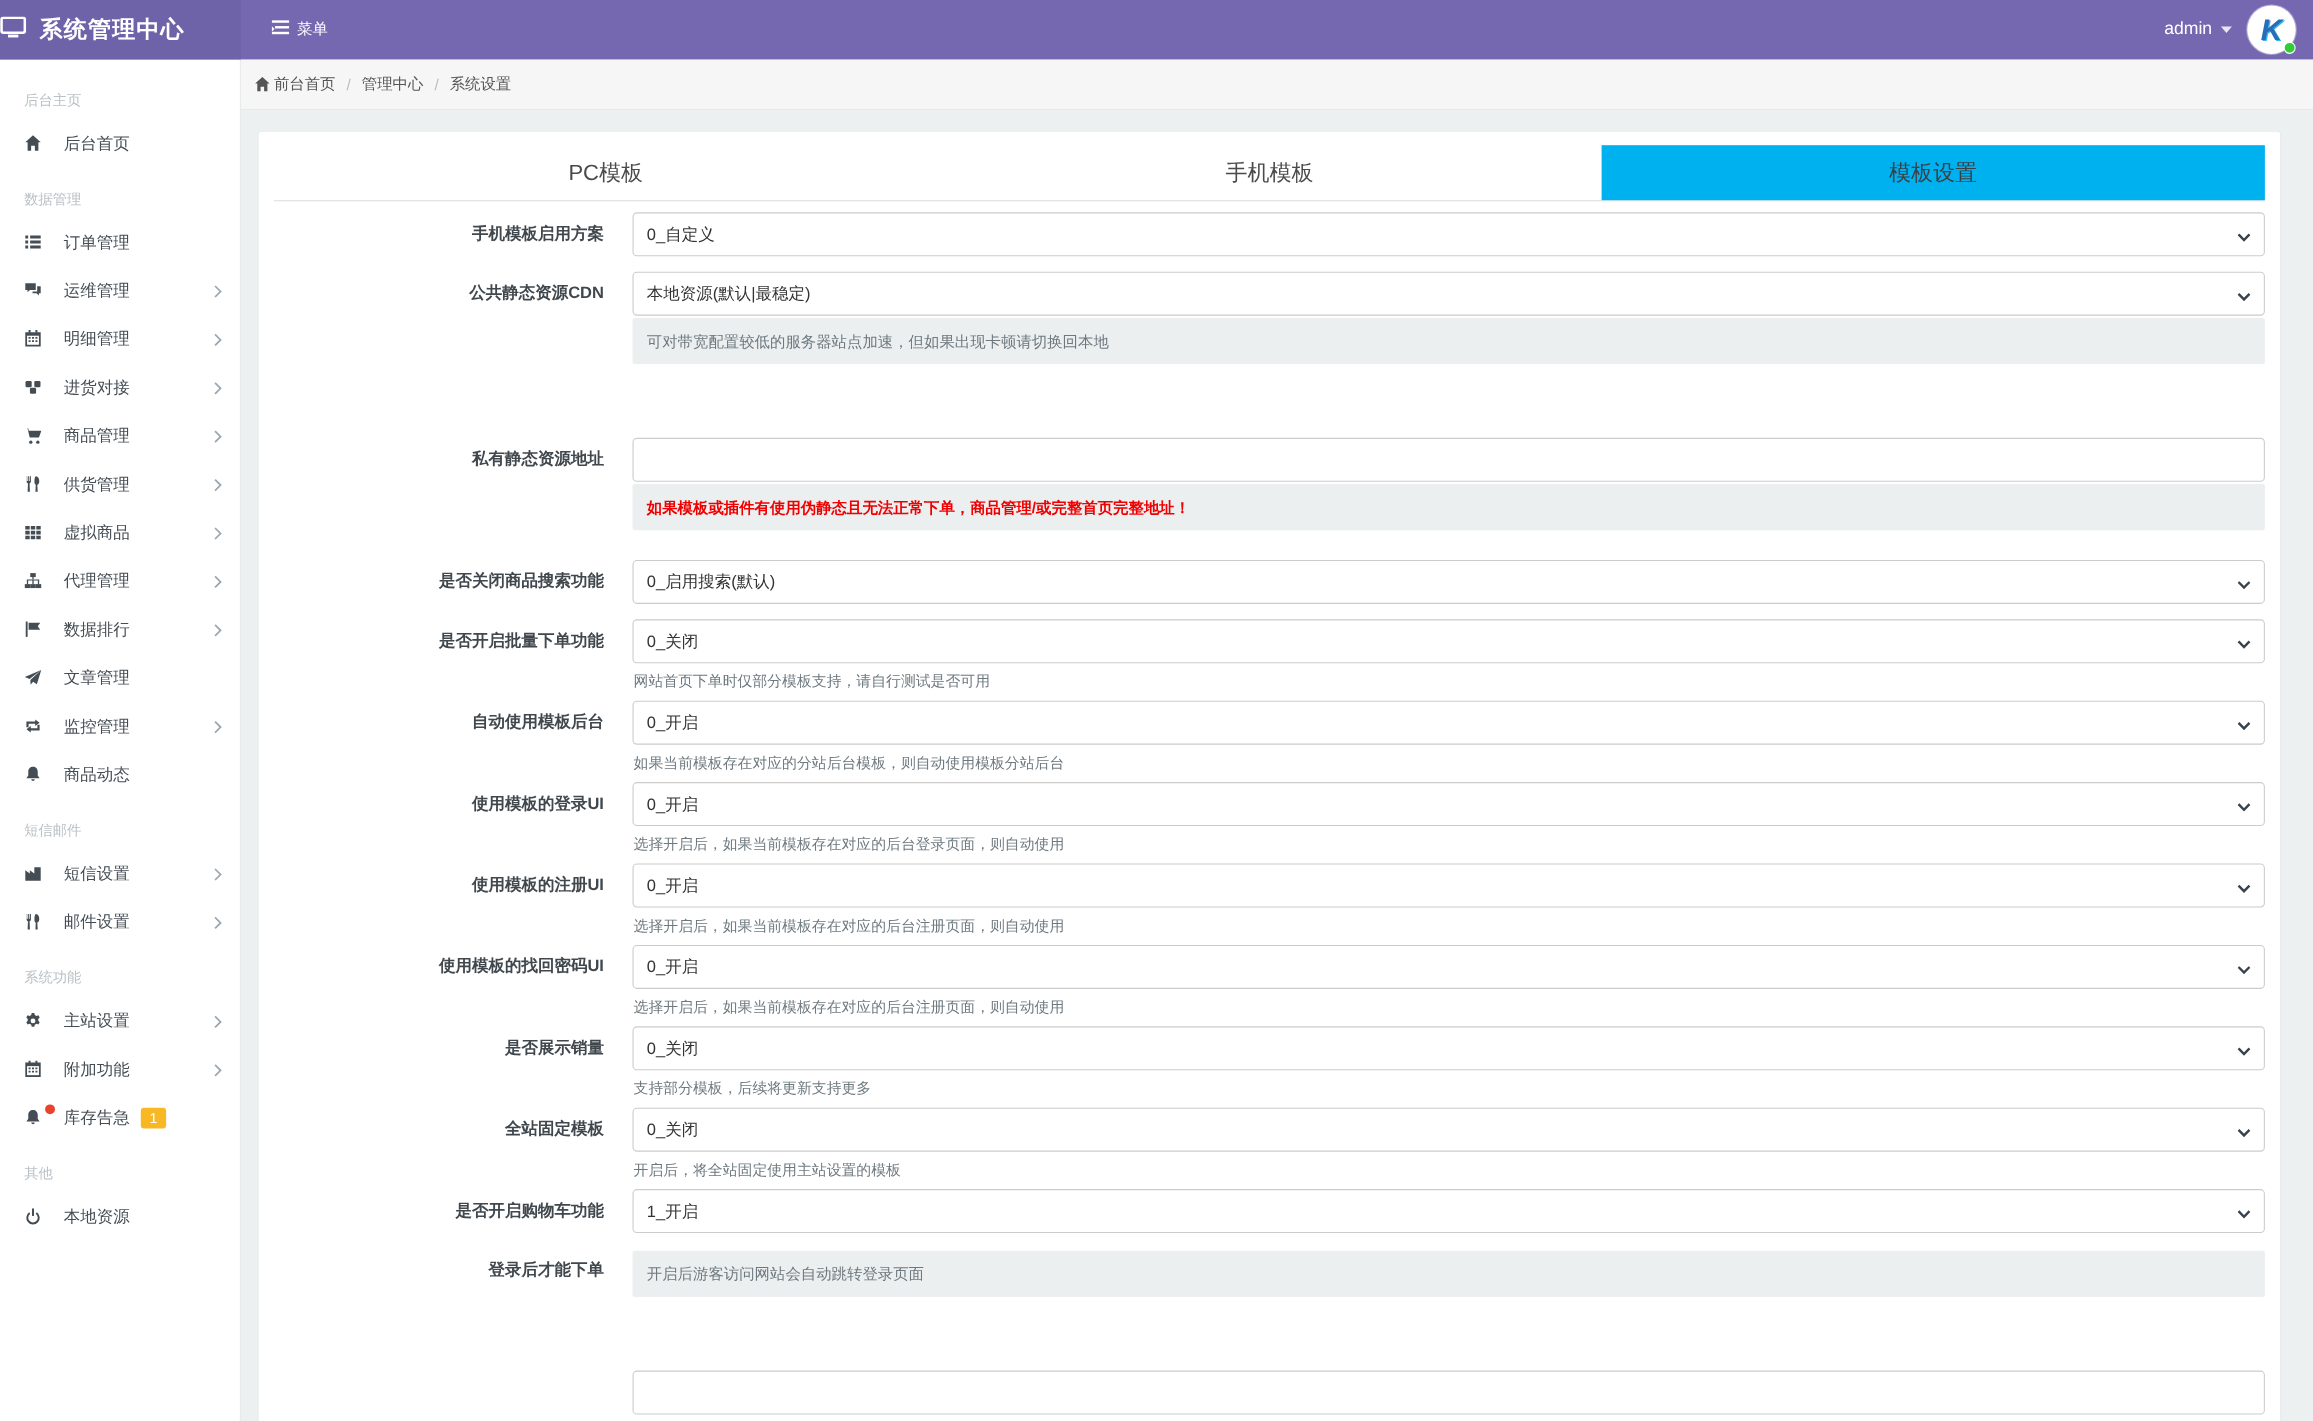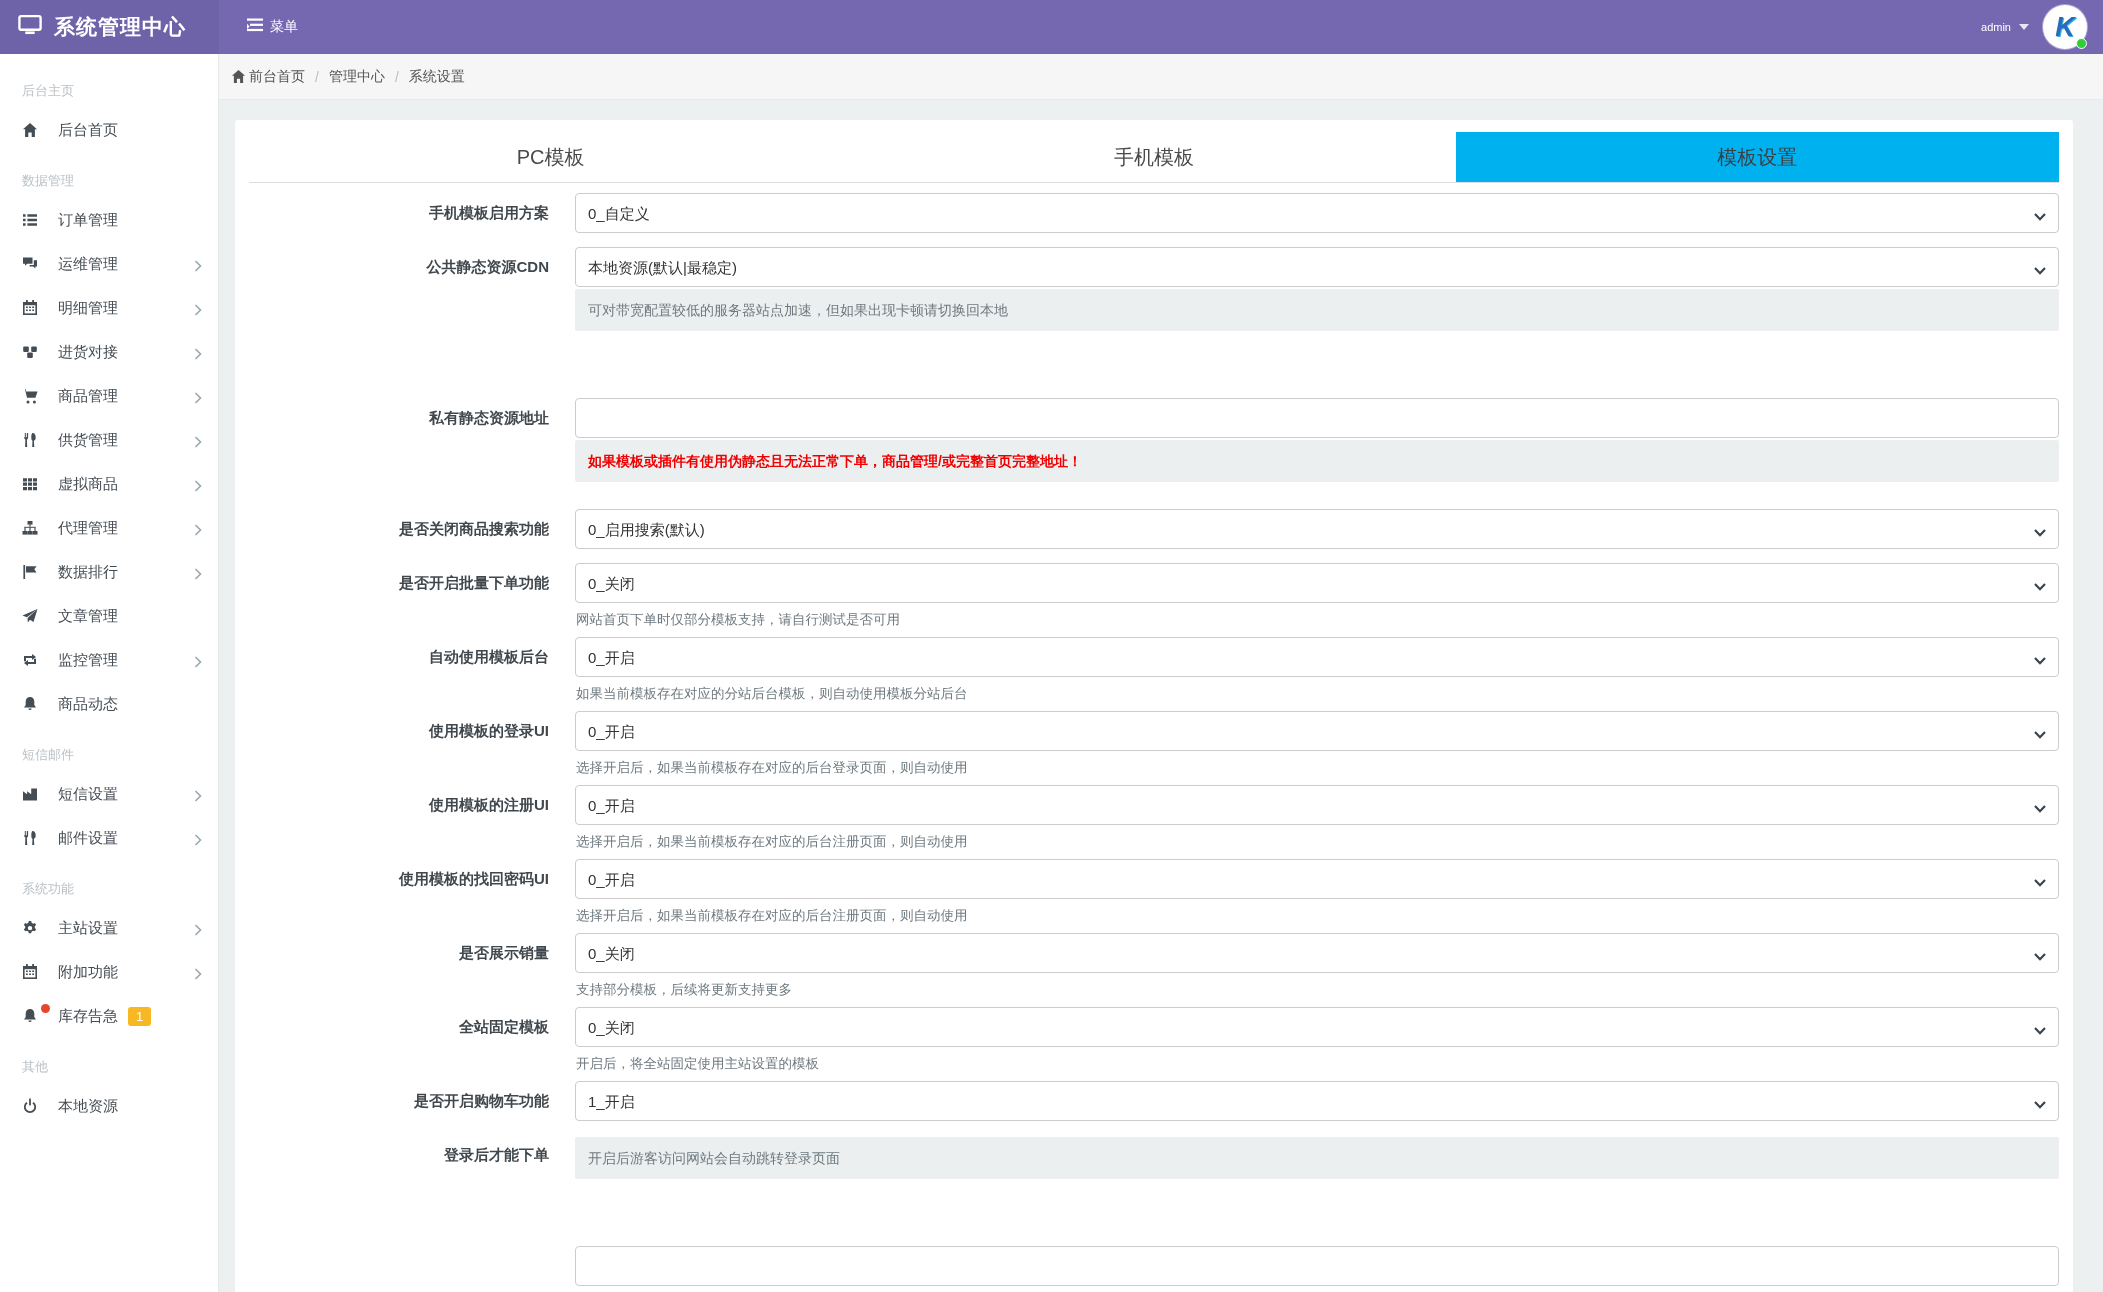--- a/index.html
+++ b/index.html
@@ -1,26 +1,26 @@
 <!DOCTYPE html>
 <html><head>
 <meta charset="utf-8">
 <style>
   * { margin:0; padding:0; box-sizing:border-box; }
   html,body { width:2103px; height:1292px; overflow:hidden; }
   body { font-family:"Liberation Sans","DejaVu Sans",sans-serif; background:#edf0f1; color:#454d54; }
 
   
   .header { height:54px; background:#7568b0; display:flex; align-items:center; position:relative; }
-  .logo-block { flex:0 0 219px; height:54px; background:#6e62a8; display:flex; align-items:center; padding-left:18px; }
+  .logo-block { flex:0 0 219px; height:54px; background:#6e62a8; display:flex; align-items:center; padding-left:0; }
   .logo-title { color:#fff; font-size:21px; font-weight:700; margin-left:12px; letter-spacing:1px; }
   .menu-toggle { display:flex; align-items:center; margin-left:28px; cursor:pointer; }
   .menu-toggle span.txt { color:#fff; font-size:14px; margin-left:7px; }
   .header-right { margin-left:auto; display:flex; align-items:center; padding-right:16px; }
-  .admin-drop { display:flex; align-items:center; color:#fff; font-size:11px; cursor:pointer;text-align:center; }
+  .admin-drop { display:flex; align-items:center; color:#fff; font-size:16px; cursor:pointer;text-align:center; }
   .caret { width:0; height:0; border-left:5px solid transparent; border-right:5px solid transparent; border-top:6px solid #e8e6f2; margin-left:8px; }
   .avatar { width:44px; height:44px; border-radius:50%; background:#fff; margin-left:14px; position:relative; display:flex; align-items:center; justify-content:center; box-shadow:0 0 0 1px rgba(255,255,255,.4); }
   .avatar-k { font-size:27px; font-weight:700; font-style:italic; color:#2b6cb8; text-shadow:1px 1px 0 #35b6e8; }
   .avatar-dot { position:absolute; right:0; bottom:0; width:11px; height:11px; border-radius:50%; background:#31cd36; border:1px solid #fff; }
 
   
   .frame { display:flex; height:1238px; }
   .sidebar { flex:0 0 219px; background:#fff; border-right:1px solid #e6e9ea; padding-top:8px; overflow:hidden; }
   .main { flex:1; display:flex; flex-direction:column; min-width:0; }
 

